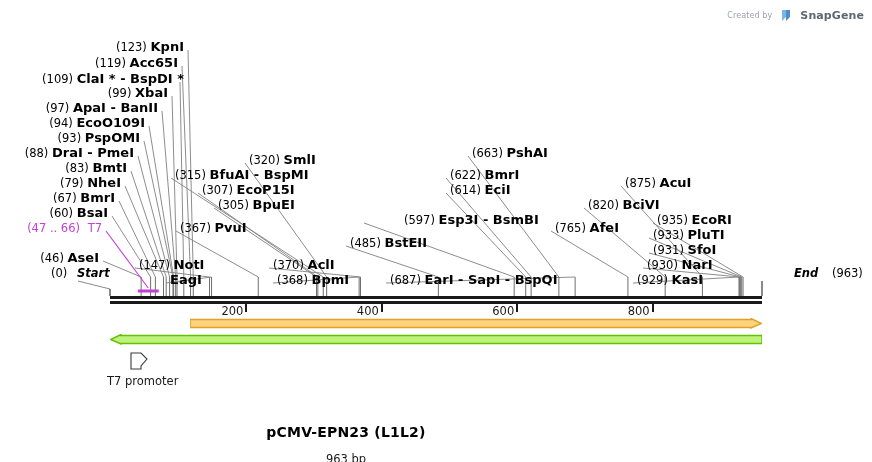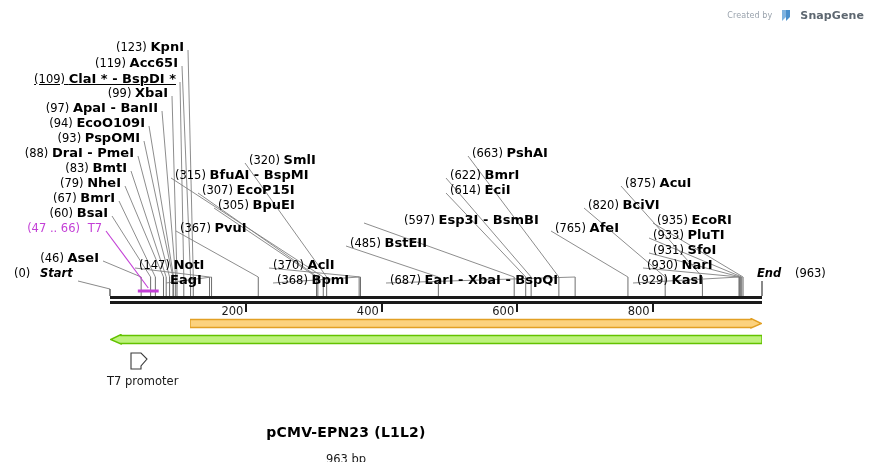--- a/index.html
+++ b/index.html
@@ -71,20 +71,21 @@
     line-height: 12px;
   }
   .feat-label.right { transform: translateX(-100%); }
 
   .endcap {
     position: absolute;
     white-space: nowrap;
     font-size: 11.5px;
     line-height: 12px;
     color: #000;
+    margin-left: 37px;
   }
   .endcap .lbl {
     font-weight: bold;
     font-style: italic;
   }
   .endcap .pos { font-weight: 400; font-style: normal; }
 
   
   .lines {
     position: absolute;
@@ -240,21 +241,21 @@
       <line x1="106" y1="231" x2="148.2533748701973" y2="288" stroke="#c33fd6" stroke-width="1.1"></line>
       <line x1="137.8213914849429" y1="291" x2="158.68535825545172" y2="291" stroke="#c33fd6" stroke-width="3"></line>
       <line x1="78" y1="281" x2="110" y2="289" stroke="#8a8a8a" stroke-width="1"></line>
       <line x1="110" y1="289" x2="110" y2="296" stroke="#4a4a4a" stroke-width="1.3"></line>
       <line x1="762" y1="281" x2="762" y2="296" stroke="#4a4a4a" stroke-width="1.3"></line>
     </svg>
 
   <div id="enzyme-layer">
       <div class="enz right" style="left: 184px; top: 41px;"><span class="pos">(123)</span> <span class="nm">KpnI</span></div>
       <div class="enz right" style="left: 178px; top: 57px;"><span class="pos">(119)</span> <span class="nm">Acc65I</span></div>
-      <div class="enz right" style="left: 176px; top: 73px; text-decoration: underline;"><span class="pos">(109)</span> <span class="nm">ClaI * - BspDI *</span></div>
+      <div class="enz right" style="left: 184px; top: 73px;"><span class="pos">(109)</span> <span class="nm">ClaI * - BspDI *</span></div>
       <div class="enz right" style="left: 168px; top: 87px;"><span class="pos">(99)</span> <span class="nm">XbaI</span></div>
       <div class="enz right" style="left: 158px; top: 102px;"><span class="pos">(97)</span> <span class="nm">ApaI - BanII</span></div>
       <div class="enz right" style="left: 145px; top: 117px;"><span class="pos">(94)</span> <span class="nm">EcoO109I</span></div>
       <div class="enz right" style="left: 140px; top: 132px;"><span class="pos">(93)</span> <span class="nm">PspOMI</span></div>
       <div class="enz right" style="left: 134px; top: 147px;"><span class="pos">(88)</span> <span class="nm">DraI - PmeI</span></div>
       <div class="enz right" style="left: 127px; top: 162px;"><span class="pos">(83)</span> <span class="nm">BmtI</span></div>
       <div class="enz right" style="left: 121px; top: 177px;"><span class="pos">(79)</span> <span class="nm">NheI</span></div>
       <div class="enz right" style="left: 115px; top: 192px;"><span class="pos">(67)</span> <span class="nm">BmrI</span></div>
       <div class="enz right" style="left: 108px; top: 207px;"><span class="pos">(60)</span> <span class="nm">BsaI</span></div>
       <div class="enz right" style="left: 99px; top: 252px;"><span class="pos">(46)</span> <span class="nm">AseI</span></div>
@@ -262,21 +263,21 @@
       <div class="enz" style="left: 170px; top: 274px;"><span class="nm">EagI</span></div>
       <div class="enz" style="left: 175px; top: 169px;"><span class="pos">(315)</span> <span class="nm">BfuAI - BspMI</span></div>
       <div class="enz" style="left: 202px; top: 184px;"><span class="pos">(307)</span> <span class="nm">EcoP15I</span></div>
       <div class="enz" style="left: 218px; top: 199px;"><span class="pos">(305)</span> <span class="nm">BpuEI</span></div>
       <div class="enz" style="left: 180px; top: 222px;"><span class="pos">(367)</span> <span class="nm">PvuI</span></div>
       <div class="enz" style="left: 249px; top: 154px;"><span class="pos">(320)</span> <span class="nm">SmlI</span></div>
       <div class="enz" style="left: 273px; top: 259px;"><span class="pos">(370)</span> <span class="nm">AclI</span></div>
       <div class="enz" style="left: 277px; top: 274px;"><span class="pos">(368)</span> <span class="nm">BpmI</span></div>
       <div class="enz" style="left: 350px; top: 237px;"><span class="pos">(485)</span> <span class="nm">BstEII</span></div>
       <div class="enz" style="left: 368px; top: 214px; margin-left: 36px;"><span class="pos">(597)</span> <span class="nm">Esp3I - BsmBI</span></div>
-      <div class="enz" style="left: 390px; top: 274px;"><span class="pos">(687)</span> <span class="nm">EarI - XbaI - BspQI</span></div>
+      <div class="enz" style="left: 390px; top: 274px;"><span class="pos">(687)</span> <span class="nm">EarI - SapI - BspQI</span></div>
       <div class="enz" style="left: 472px; top: 147px;"><span class="pos">(663)</span> <span class="nm">PshAI</span></div>
       <div class="enz" style="left: 450px; top: 169px;"><span class="pos">(622)</span> <span class="nm">BmrI</span></div>
       <div class="enz" style="left: 450px; top: 184px;"><span class="pos">(614)</span> <span class="nm">EciI</span></div>
       <div class="enz" style="left: 555px; top: 222px;"><span class="pos">(765)</span> <span class="nm">AfeI</span></div>
       <div class="enz" style="left: 588px; top: 199px;"><span class="pos">(820)</span> <span class="nm">BciVI</span></div>
       <div class="enz" style="left: 625px; top: 177px;"><span class="pos">(875)</span> <span class="nm">AcuI</span></div>
       <div class="enz" style="left: 657px; top: 214px;"><span class="pos">(935)</span> <span class="nm">EcoRI</span></div>
       <div class="enz" style="left: 653px; top: 229px;"><span class="pos">(933)</span> <span class="nm">PluTI</span></div>
       <div class="enz" style="left: 653px; top: 244px;"><span class="pos">(931)</span> <span class="nm">SfoI</span></div>
       <div class="enz" style="left: 647px; top: 259px;"><span class="pos">(930)</span> <span class="nm">NarI</span></div>

